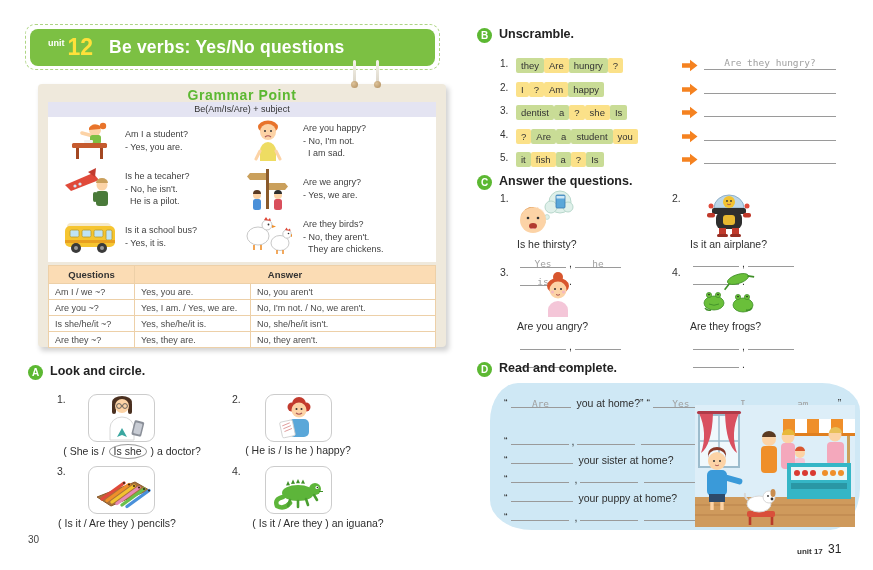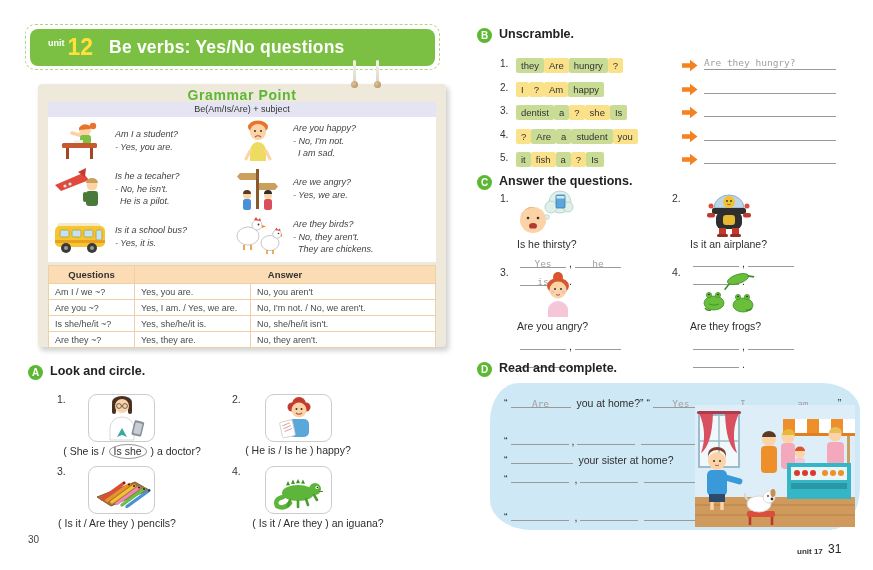--- a/index.html
+++ b/index.html
@@ -19,21 +19,21 @@
   .pin-head { position:absolute; left:-2px; bottom:-3px; width:7px; height:7px; border-radius:50%;
               background:radial-gradient(circle at 35% 35%, #ddc39a, #b08c5c); }
 
   
   .card { left:38px; top:84px; width:408px; height:263px; background:#efe9dc; border-radius:4px;
           box-shadow:2.5px 3.5px 5px rgba(0,0,0,0.18); }
   .g-heading { position:absolute; left:0; top:3px; width:100%; text-align:center;
                color:#5cb832; font-size:14px; font-weight:bold; letter-spacing:0.6px; }
   .g-panel { position:absolute; left:10px; top:18px; width:388px; height:160px; background:#fff; }
   .g-bar { height:15px; line-height:15px; background:#e4e4f2; text-align:center; font-size:9px; color:#333; }
-  .g-grid { display:grid; grid-template-columns:178px 210px; grid-auto-rows:48px; padding-left:4px;font-style:italic; }
+  .g-grid { display:grid; grid-template-columns:178px 210px; grid-auto-rows:48px; padding-left:14px; }
   .g-cell { display:flex; align-items:center; gap:7px; }
   .g-icon { flex:none; width:56px; display:flex; justify-content:center; align-items:center; }
   .ex-text { font-size:9px; line-height:1.4; color:#3f3f3f; white-space:pre-wrap; }
   .g-table { position:absolute; left:10px; top:181px; width:388px; border-collapse:collapse;
              font-size:9px; color:#4a4a4a; background:#fff; }
   .g-table th { background:#fbdcb4; font-weight:bold; font-size:9.5px; color:#333; text-align:center; padding:3px; }
   .g-table th, .g-table td { border:1px solid #edd0a8; }
   .g-table td { padding:2.5px 6px; }
   .col-q { width:86px; } .col-yes { width:116px; }
 
@@ -52,21 +52,21 @@
 
   
   .b-row { height:18px; }
   .b-num { position:absolute; left:0; top:3px; font-size:10px; color:#333; }
   .b-tags { position:absolute; left:16px; top:0; white-space:nowrap; }
   .tag { display:inline-block; padding:2px 5px; font-size:9.5px; color:#333; border-radius:2px; }
   .tag.yellow { background:#fbe189; }
   .tag.green  { background:#c9dc96; }
   .b-arrow { position:absolute; left:182px; top:3px; }
   .b-answer { position:absolute; left:204px; top:1px; width:132px; height:14px; line-height:14px;
-              border-bottom:1px solid #9a9a9a; text-align:left;
+              border-bottom:1px solid #9a9a9a; text-align:center;
               font-family:"DejaVu Sans Mono", monospace; font-size:9.5px; color:#a0a0a0; }
 
   
   .c-question { font-size:10.5px; color:#2e2e2e; }
   .seg-text { font-size:10.5px; color:#2e2e2e; }
   .seg-blank { display:inline-block; border-bottom:1.2px solid #9a9a9a; height:13px; line-height:13px;
                text-align:center; margin:0 3px; vertical-align:baseline; }
   .hand { font-family:"DejaVu Sans Mono", monospace; font-size:9.5px; color:#a0a0a0; }
 
   
@@ -477,20 +477,21 @@
   </div>
 
   <div class="sec-circle abs" style="left:477px; top:362px">D</div>
   <div class="sec-title abs" style="left:499px; top:361px">Read and complete.</div>
 
   <div class="d-blob abs">
     <div class="d-line" style="top:10px; width:340px"><span class="seg-text">“</span><span class="seg-blank" style="width: 60px;"><span class="hand">Are</span></span><span class="seg-text"> you at home?” “</span><span class="seg-blank" style="width: 56px;"><span class="hand">Yes</span></span><span class="seg-text">,</span><span class="seg-blank" style="width: 50px;"><span class="hand">I</span></span><span class="seg-blank" style="width: 58px;"><span class="hand">am</span></span><span class="seg-text">.”</span></div>
     <div class="d-line" style="top:48px; width:195px"><span class="seg-text">“</span><span class="seg-blank" style="width: 58px;"><span class="hand"></span></span><span class="seg-text">,</span><span class="seg-blank" style="width: 58px;"><span class="hand"></span></span><span class="seg-blank" style="width: 58px;"><span class="hand"></span></span><span class="seg-text"> ”</span></div>
     <div class="d-line" style="top:67px; width:195px"><span class="seg-text">“</span><span class="seg-blank" style="width: 62px;"><span class="hand"></span></span><span class="seg-text"> your sister at home?</span></div>
     <div class="d-line" style="top:86px; width:195px"><span class="seg-text">“</span><span class="seg-blank" style="width: 58px;"><span class="hand"></span></span><span class="seg-text"> ,</span><span class="seg-blank" style="width: 58px;"><span class="hand"></span></span><span class="seg-blank" style="width: 58px;"><span class="hand"></span></span><span class="seg-text">.”</span></div>
+    <div class="d-line" style="top:105px; width:195px"><span class="seg-text">“</span><span class="seg-blank" style="width: 62px;"><span class="hand"></span></span><span class="seg-text"> your puppy at home?</span></div>
     <div class="d-line" style="top:124px; width:195px"><span class="seg-text">“</span><span class="seg-blank" style="width: 58px;"><span class="hand"></span></span><span class="seg-text"> ,</span><span class="seg-blank" style="width: 58px;"><span class="hand"></span></span><span class="seg-blank" style="width: 58px;"><span class="hand"></span></span><span class="seg-text">.”</span></div>
 
     <span class="d-illustration">
       <svg width="160" height="122" viewBox="0 0 160 122">
         <rect x="0" y="0" width="160" height="92" fill="#ddeef8"></rect>
         <rect x="0" y="92" width="160" height="30" fill="#cf9a5c"></rect>
         <path d="M0,100 h160 M0,110 h160" stroke="#b9824a" stroke-width="1"></path>
         <rect x="4" y="10" width="40" height="52" fill="#f0f8fc" stroke="#9cbccd" stroke-width="2"></rect>
         <path d="M24,10 v52 M4,36 h40" stroke="#9cbccd" stroke-width="1.5"></path>
         <path d="M4,8 q9,20 2,40 q11,-8 12,-40 z" fill="#d95060"></path>

